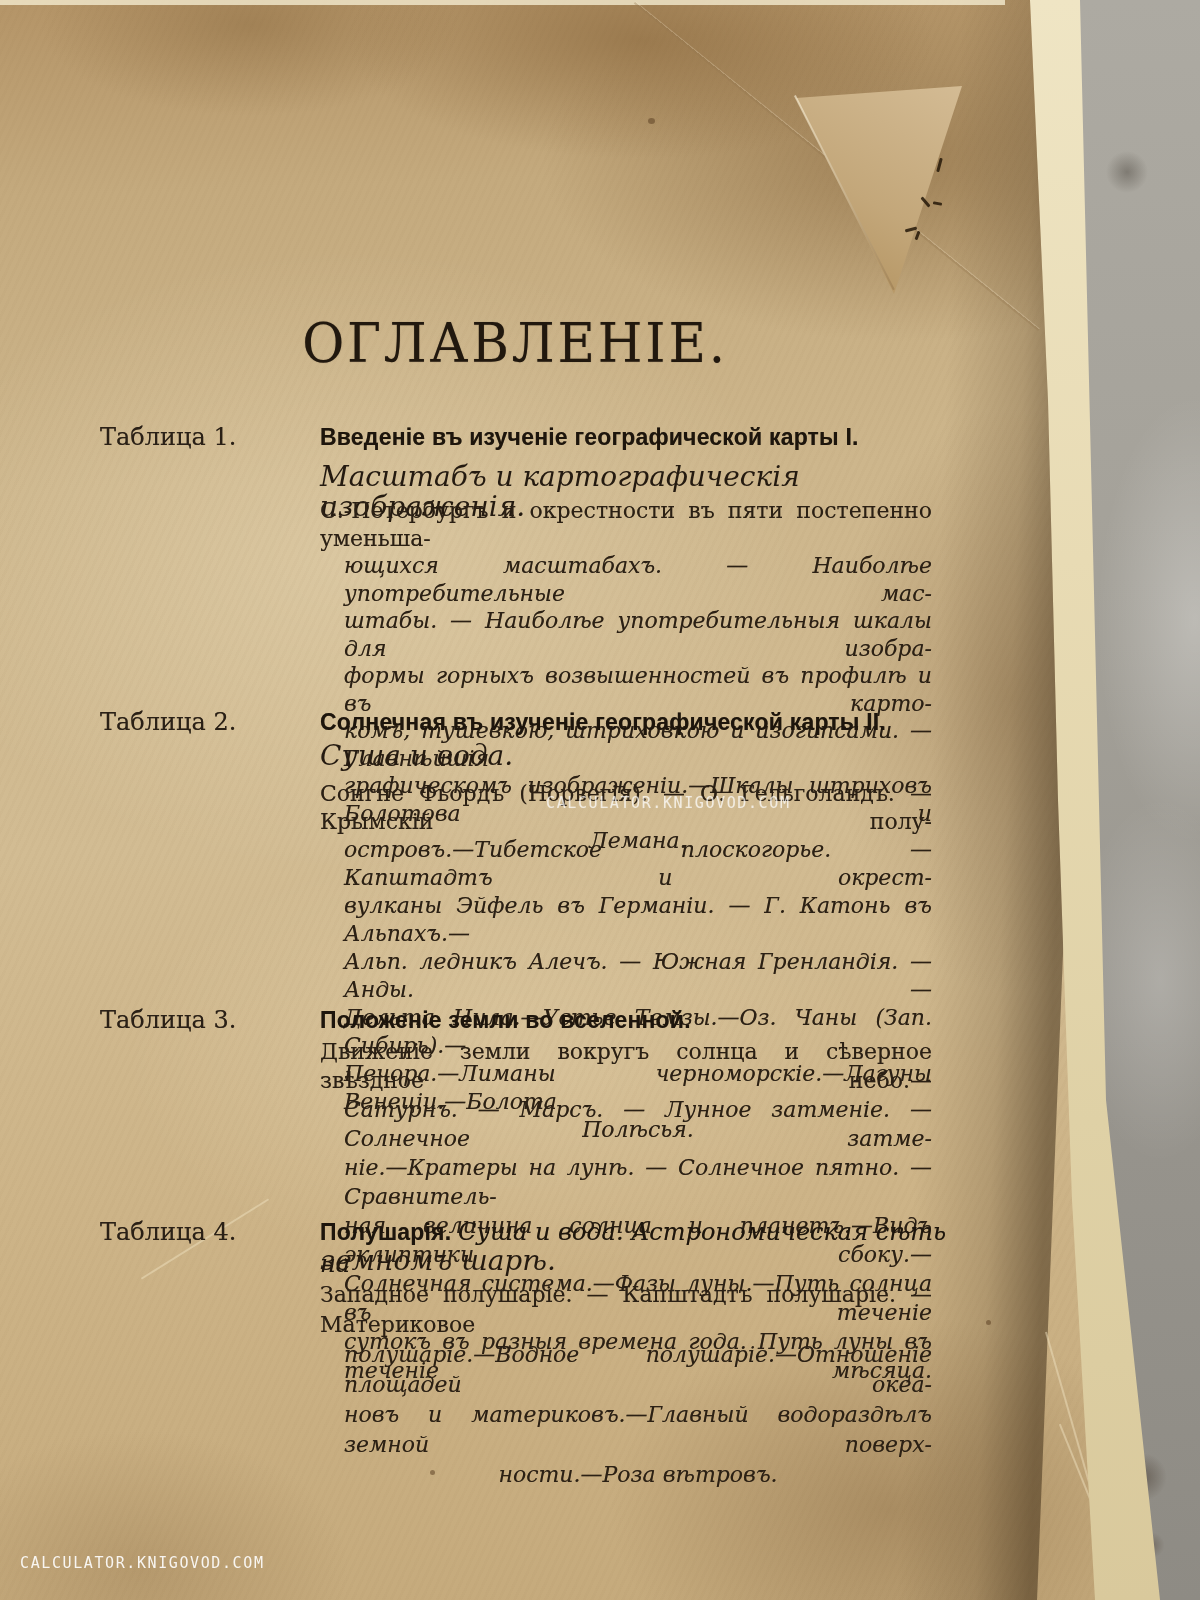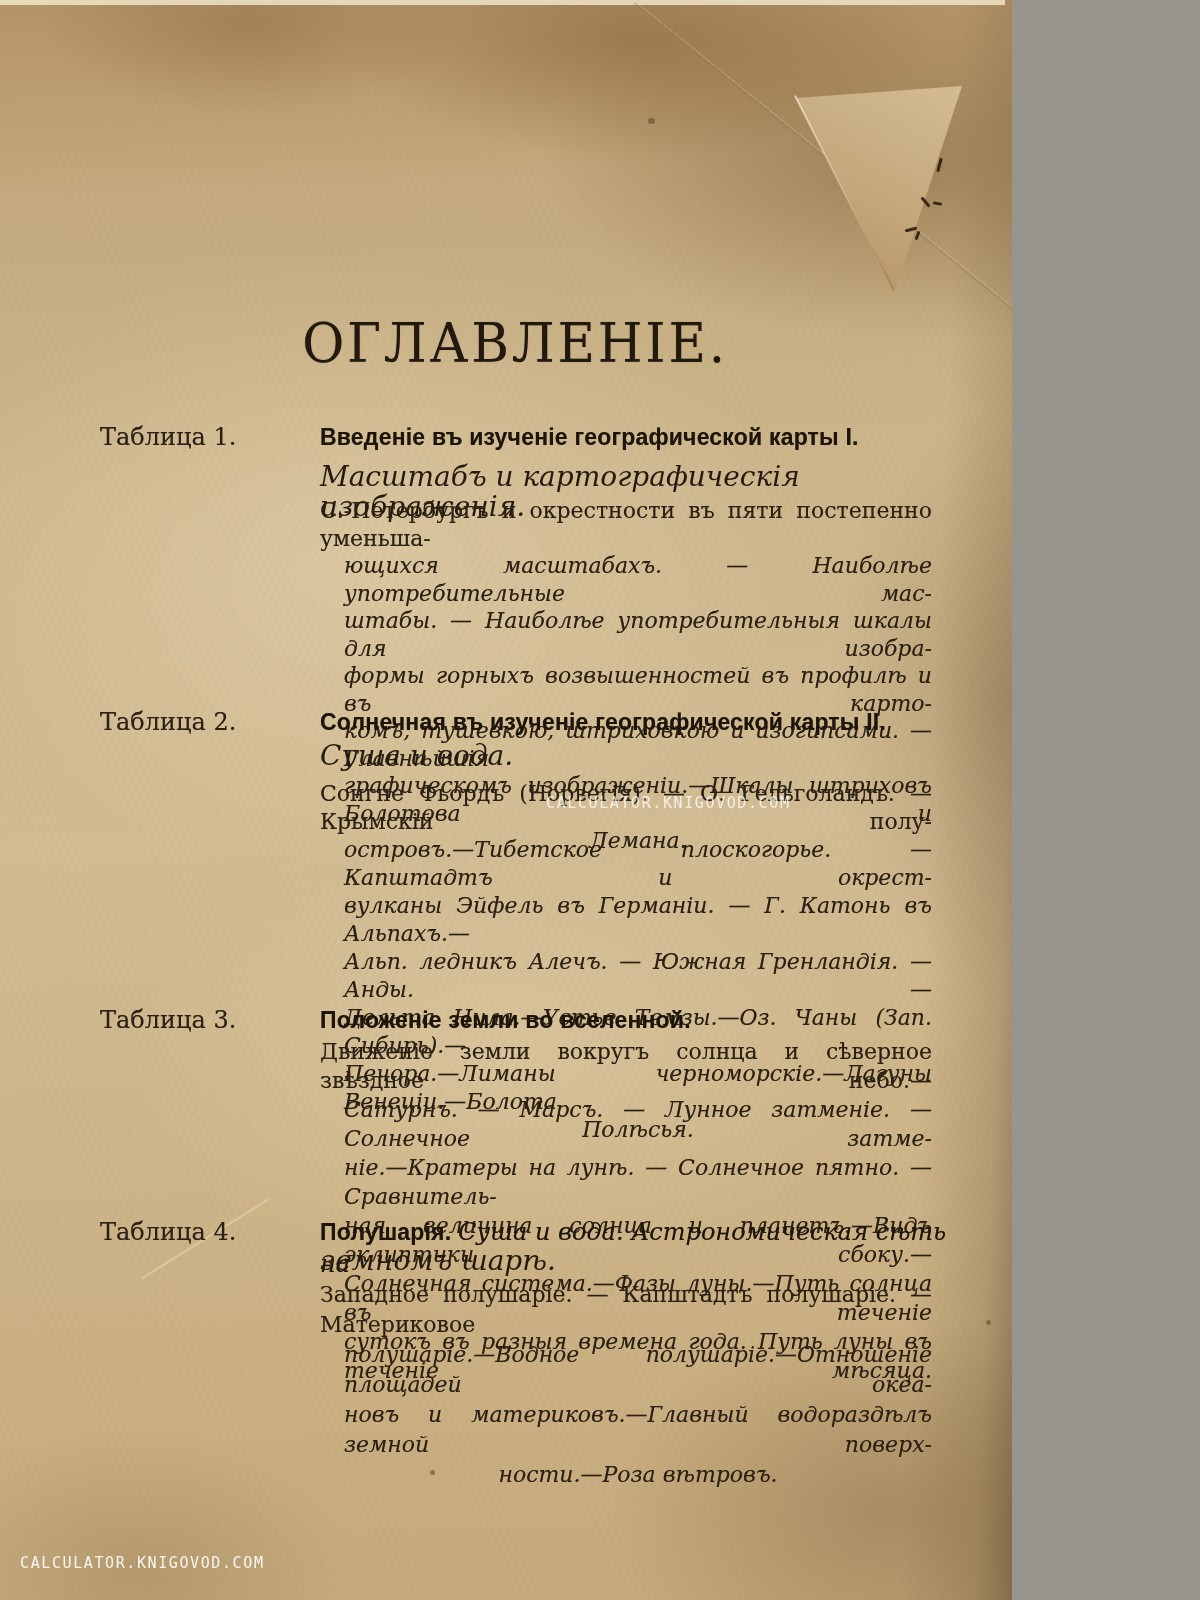--- a/index.html
+++ b/index.html
@@ -1,17 +1,17 @@
 <!DOCTYPE html>
 <html><head>
 <meta charset="utf-8">
 <style>
   html,body{margin:0;padding:0;}
   body{width:1200px;height:1600px;overflow:hidden;background:#98958e;font-family:"DejaVu Serif","Liberation Serif",serif;}
-  .photo{position:absolute;left:0;top:0;width:1012px;height:1600px;overflow:hidden;
+  .photo{position:absolute;left:0;top:0;width:1200px;height:1600px;overflow:hidden;
     background:
       radial-gradient(circle 30px at 1127px 172px, rgba(62,56,48,.40), transparent 70%),
       radial-gradient(circle 34px at 1143px 1477px, rgba(70,58,46,.50), transparent 70%),
       radial-gradient(circle 18px at 1152px 1545px, rgba(80,66,52,.40), transparent 70%),
       radial-gradient(ellipse 140px 320px at 1195px 620px, rgba(255,255,255,.28), transparent 70%),
       radial-gradient(ellipse 120px 260px at 1160px 980px, rgba(255,255,255,.20), transparent 70%),
       linear-gradient(180deg,#adaaa2 0%,#a3a098 40%,#96938c 72%,#8e8b84 100%);}
   
   .stack{position:absolute;left:0;top:0;width:1200px;height:1600px;
     background:linear-gradient(180deg,#efe5c4 0%,#e8dbb4 35%,#dfd1a6 70%,#d9c99c 100%);

